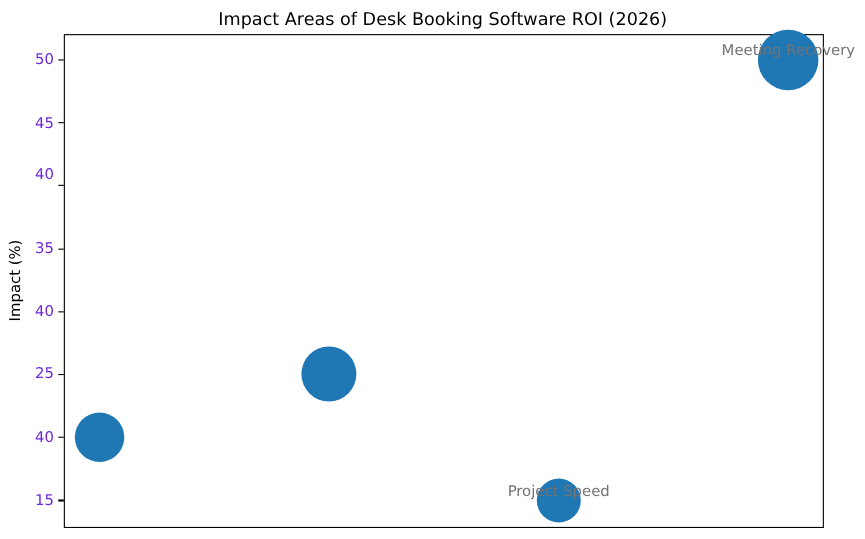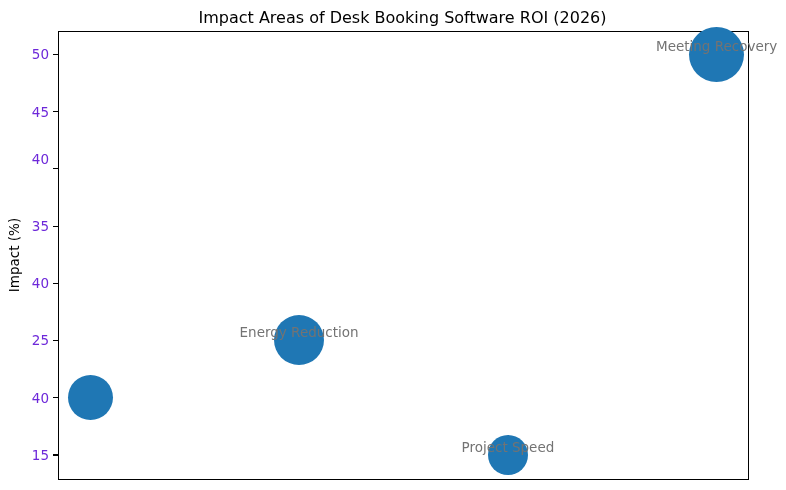--- a/index.html
+++ b/index.html
@@ -91,19 +91,18 @@
       <div class="ytick-mark" style="top: 250.759px;"></div>
       <div class="ytick-label" style="top: 251.259px;">40</div>
       <div class="ytick-mark" style="top: 307.993px;"></div>
       <div class="ytick-label" style="top: 308.493px;">25</div>
       <div class="ytick-mark" style="top: 365.227px;"></div>
       <div class="ytick-label" style="top: 365.727px;">40</div>
       <div class="ytick-mark" style="top: 422.462px;"></div>
       <div class="ytick-label" style="top: 422.962px;">15</div>
       <div class="bubble" style="left: 8.81818px; top: 343.227px; width: 45px; height: 45px; background: rgb(31, 119, 180);"></div>
       <div class="bubble" style="left: 215.106px; top: 283.493px; width: 50px; height: 50px; background: rgb(31, 119, 180);"></div>
-      <div class="bubble-label" style="left: 240.106px; top: 300.493px;">Energy Reduction</div>
       <div class="bubble" style="left: 428.894px; top: 402.962px; width: 40px; height: 40px; background: rgb(31, 119, 180);"></div>
       <div class="bubble-label" style="left: 448.894px; top: 414.962px;">Project Speed</div>
       <div class="bubble" style="left: 630.182px; top: -5.17862px; width: 55px; height: 55px; background: rgb(31, 119, 180);"></div>
       <div class="bubble-label" style="left: 657.682px; top: 14.3214px;">Meeting Recovery</div>
     </div>
 </div>
 
 </body></html>

